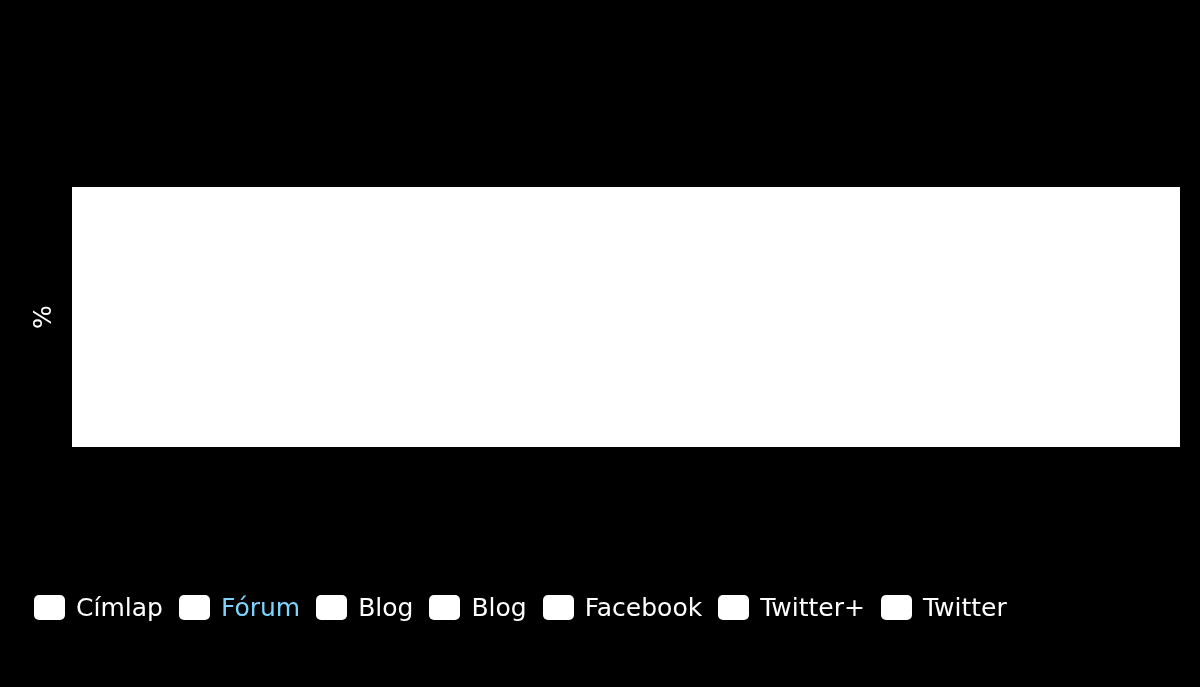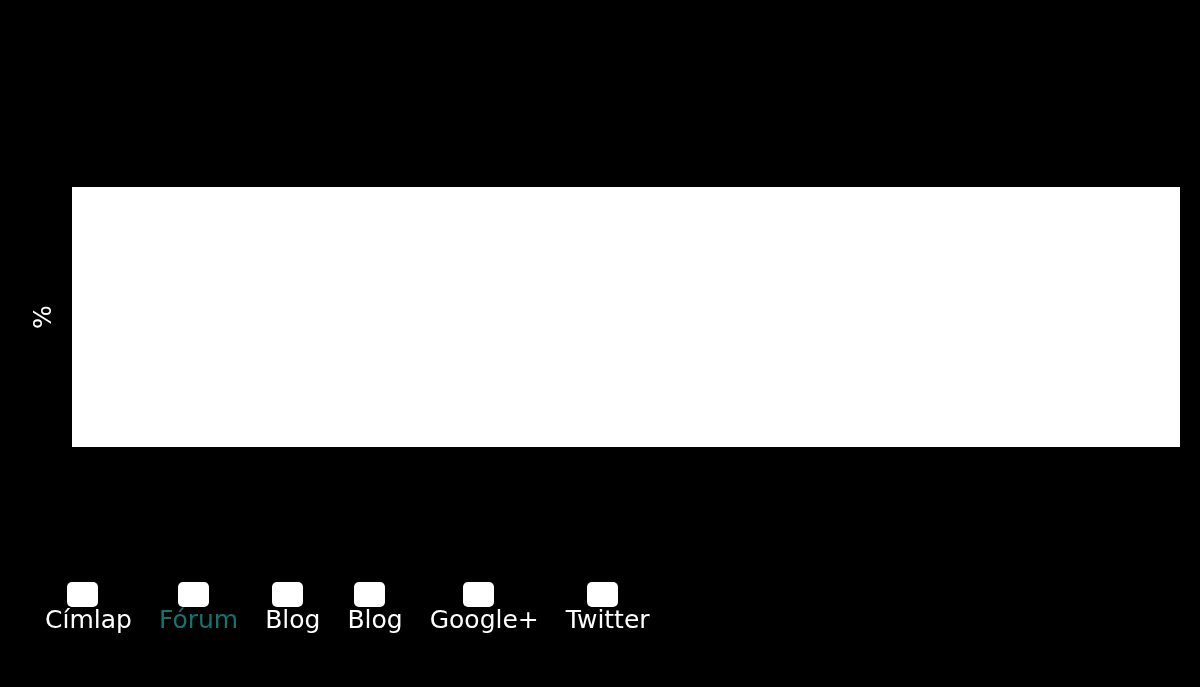--- a/index.html
+++ b/index.html
@@ -64,21 +64,21 @@
     width: 1160px;
     height: 36px;
     display: flex;
     flex-direction: row;
     align-items: center;
     flex-wrap: nowrap;
     white-space: nowrap;
   }
   .legend-item {
     display: flex;
-    flex-direction: column;
+    flex-direction: row;
     align-items: center;
     margin-right: 16px;
     cursor: pointer;
   }
   .legend-item:last-child { margin-right: 0; }
 
   .legend-swatch {
     width: 31px;
     height: 25px;
     border-radius: 5px;
@@ -108,38 +108,42 @@
 
   <div class="legend">
 
     <div class="legend-item">
       <span class="legend-swatch" style="background: rgb(255, 255, 255);"></span>
       <span class="legend-label" style="color: rgb(255, 255, 255);">Címlap</span>
     </div>
 
     <div class="legend-item">
       <span class="legend-swatch" style="background: rgb(255, 255, 255);"></span>
-      <span class="legend-label" style="color: #0f766e;">Fórum</span>
+      <span class="legend-label" style="color: #7dd3fc;">Fórum</span>
     </div>
 
     <div class="legend-item">
       <span class="legend-swatch" style="background: rgb(255, 255, 255);"></span>
       <span class="legend-label" style="color: #ffffff;">Blog</span>
     </div>
 
     <div class="legend-item">
       <span class="legend-swatch" style="background: rgb(255, 255, 255);"></span>
       <span class="legend-label" style="color: rgb(255, 255, 255);">Blog</span>
     </div>
 
 
+    <div class="legend-item">
+      <span class="legend-swatch" style="background: rgb(255, 255, 255);"></span>
+      <span class="legend-label" style="color: rgb(255, 255, 255);">Facebook</span>
+    </div>
 
     <div class="legend-item">
       <span class="legend-swatch" style="background: rgb(255, 255, 255);"></span>
-      <span class="legend-label" style="color: rgb(255, 255, 255);">Google+</span>
+      <span class="legend-label" style="color: rgb(255, 255, 255);">Twitter+</span>
     </div>
 
     <div class="legend-item">
       <span class="legend-swatch" style="background: rgb(255, 255, 255);"></span>
       <span class="legend-label" style="color: rgb(255, 255, 255);">Twitter</span>
     </div>
 
   </div>
 
 </div>

